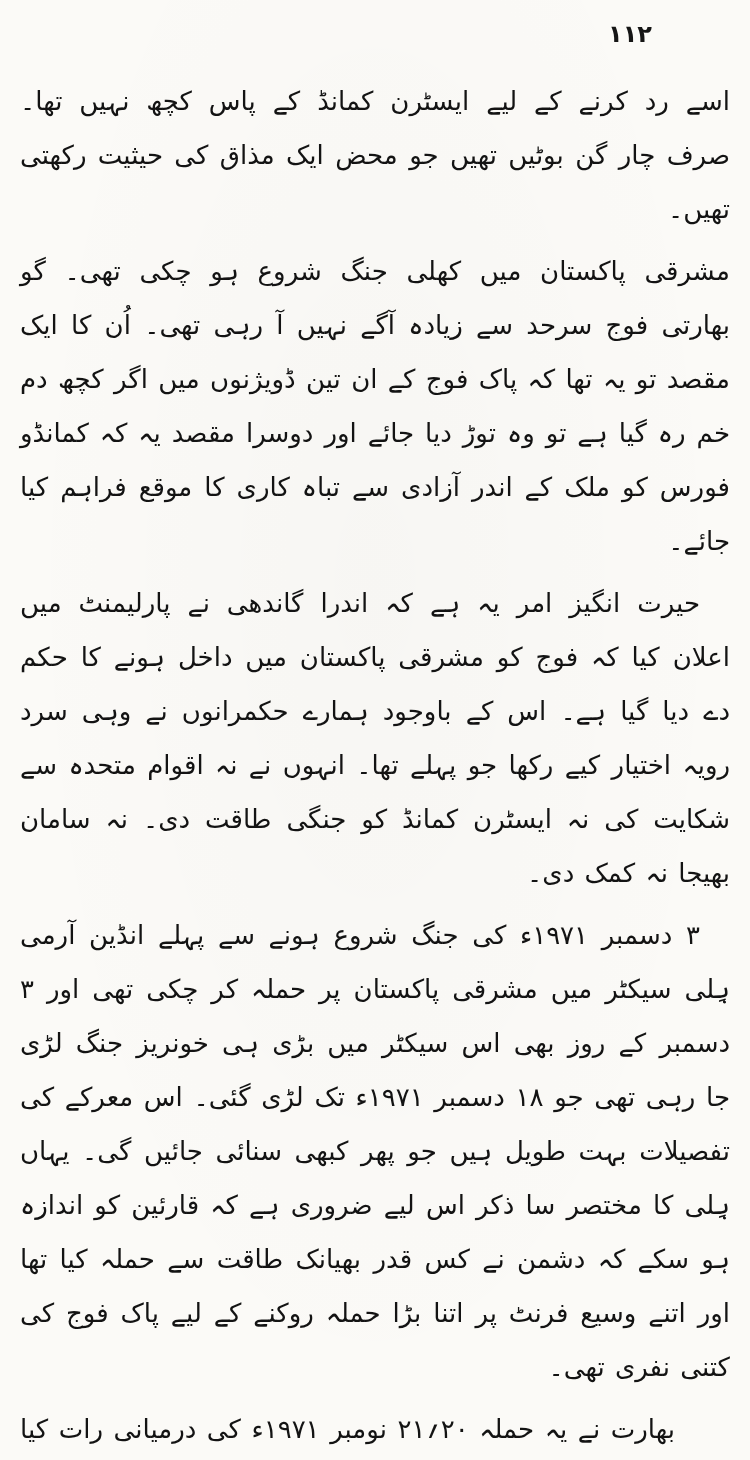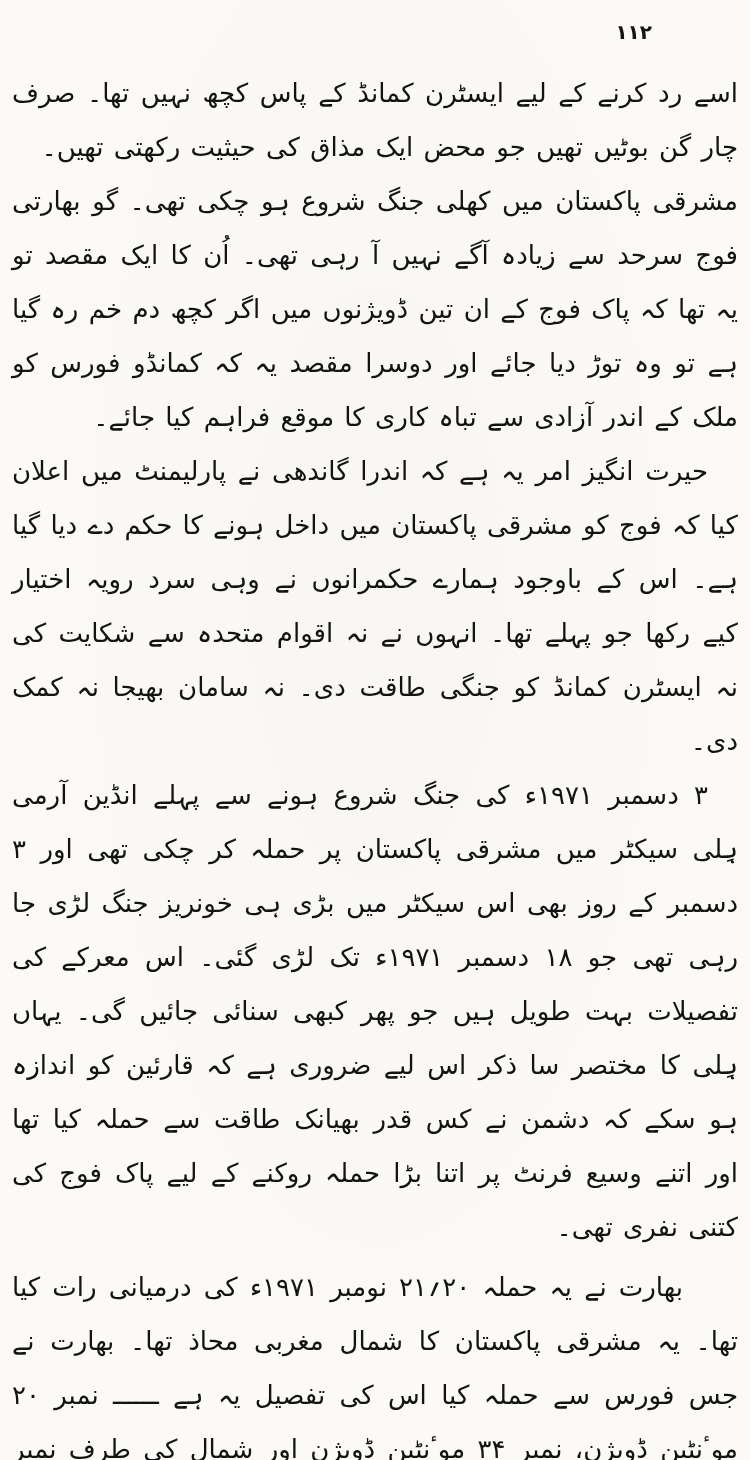--- a/index.html
+++ b/index.html
@@ -20,34 +20,34 @@
     box-sizing: border-box;
     
     background:
       radial-gradient(ellipse at 50% 40%, rgba(0,0,0,0.015), rgba(0,0,0,0) 70%),
       #fbfaf7;
   }
   .page-number {
     position: absolute;
     top: 20px;
     right: 98px;
-    font-size: 20px;
+    font-size: 24px;
     font-weight: bold;
     letter-spacing: 1px;
     color: #151515;
   }
   .text-block {
     position: absolute;
     top: 66px;
     right: 12px;
     left: 12px;
     bottom: 0;
   }
   .para {
-    margin: 0;
+    margin: 8px;
     font-size: 26px;
     line-height: 54px;
     text-align: justify;
     text-align-last: right;
     font-weight: 500;
     word-spacing: 2px;
   }
   .indent-sm { text-indent: 30px; }
   .indent-md { text-indent: 55px; }
   .gap-sm { margin-top: 6px; }

